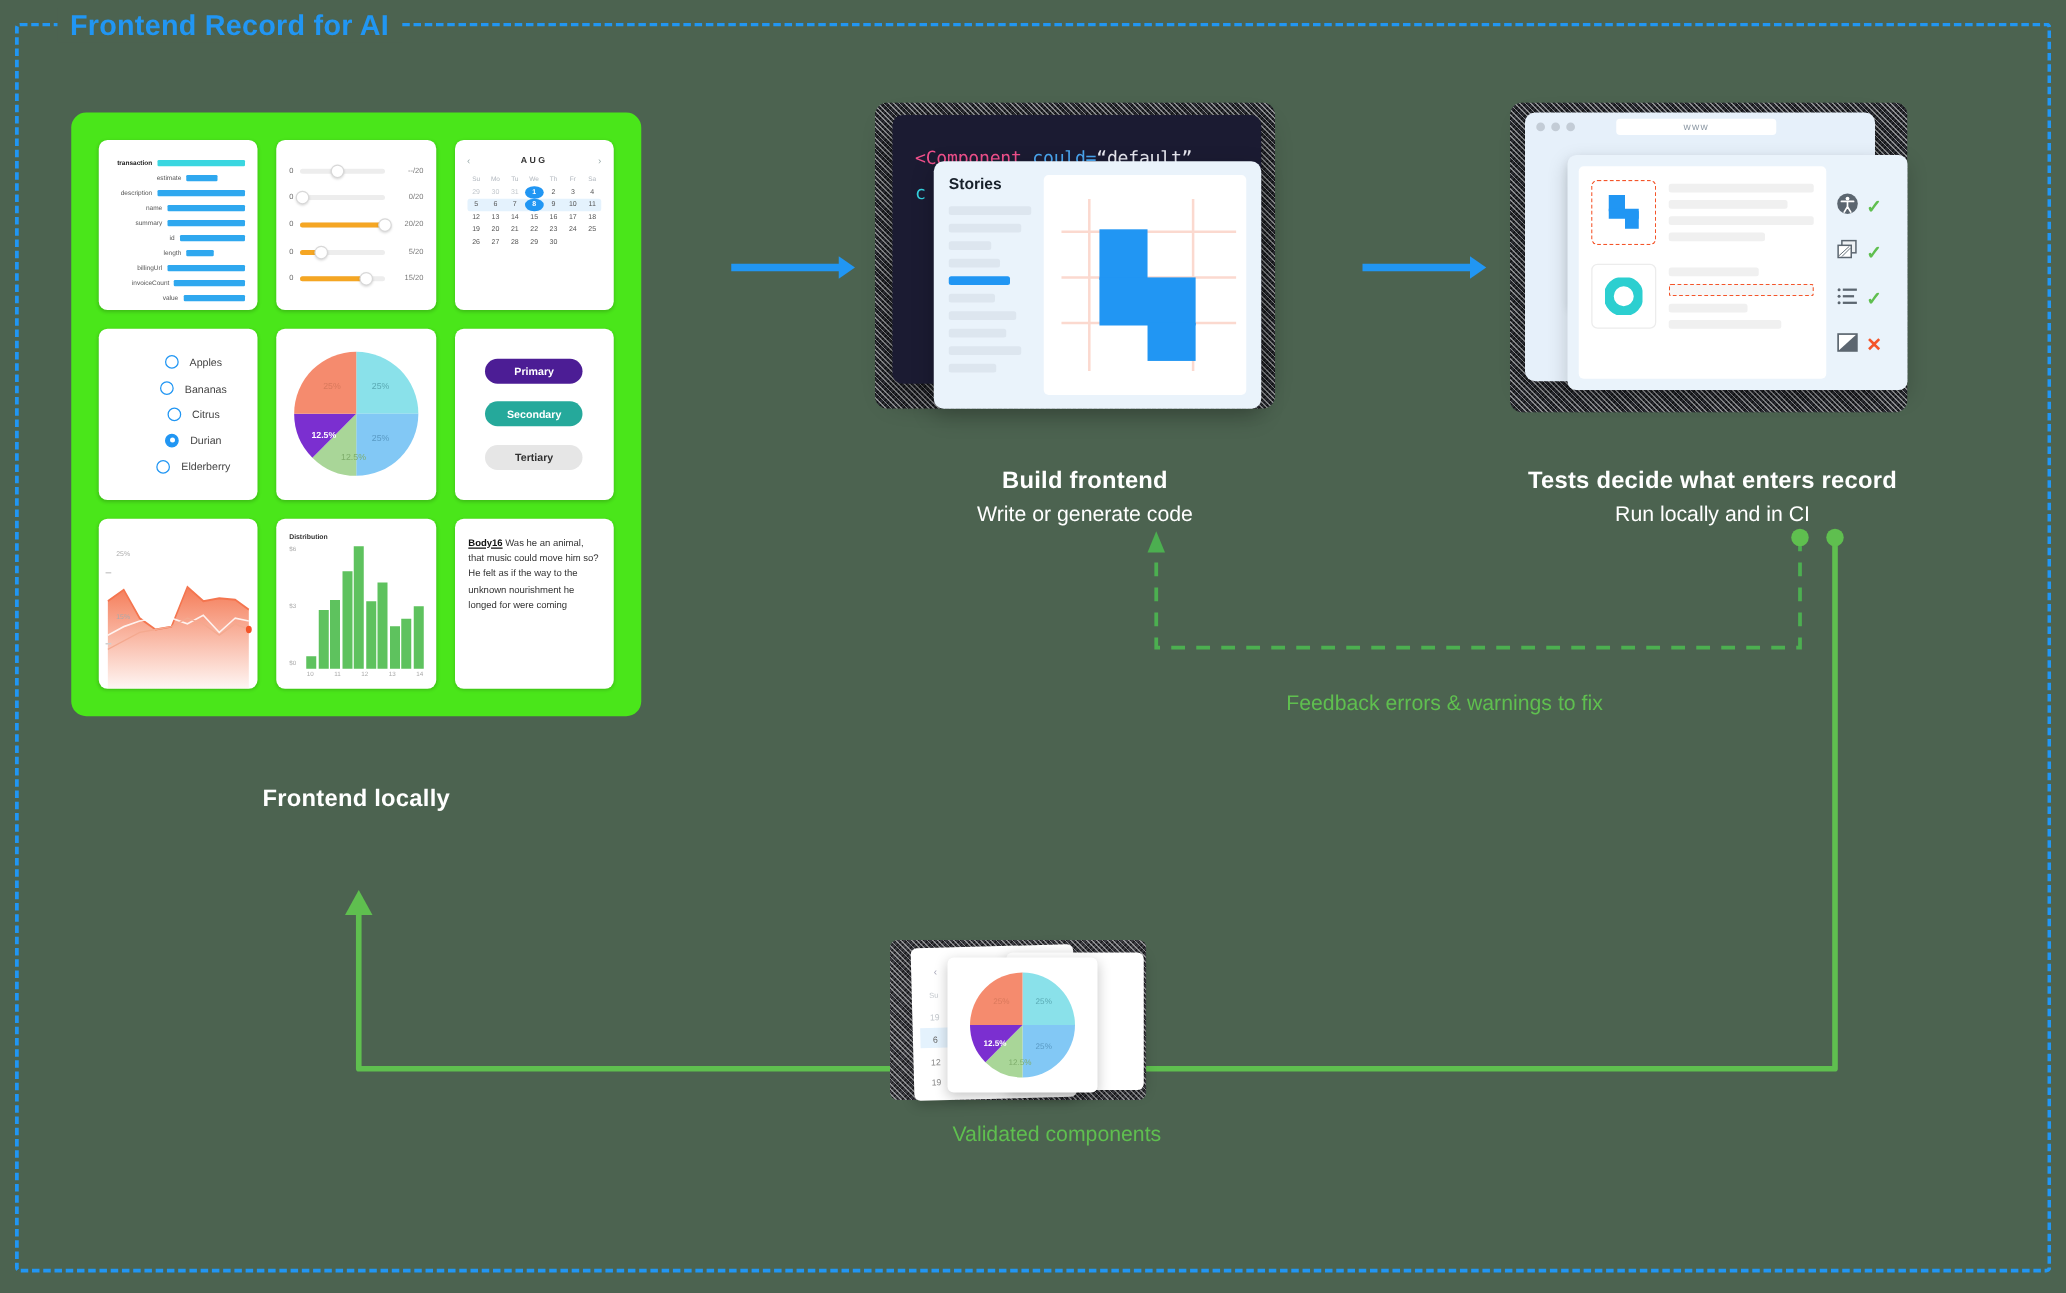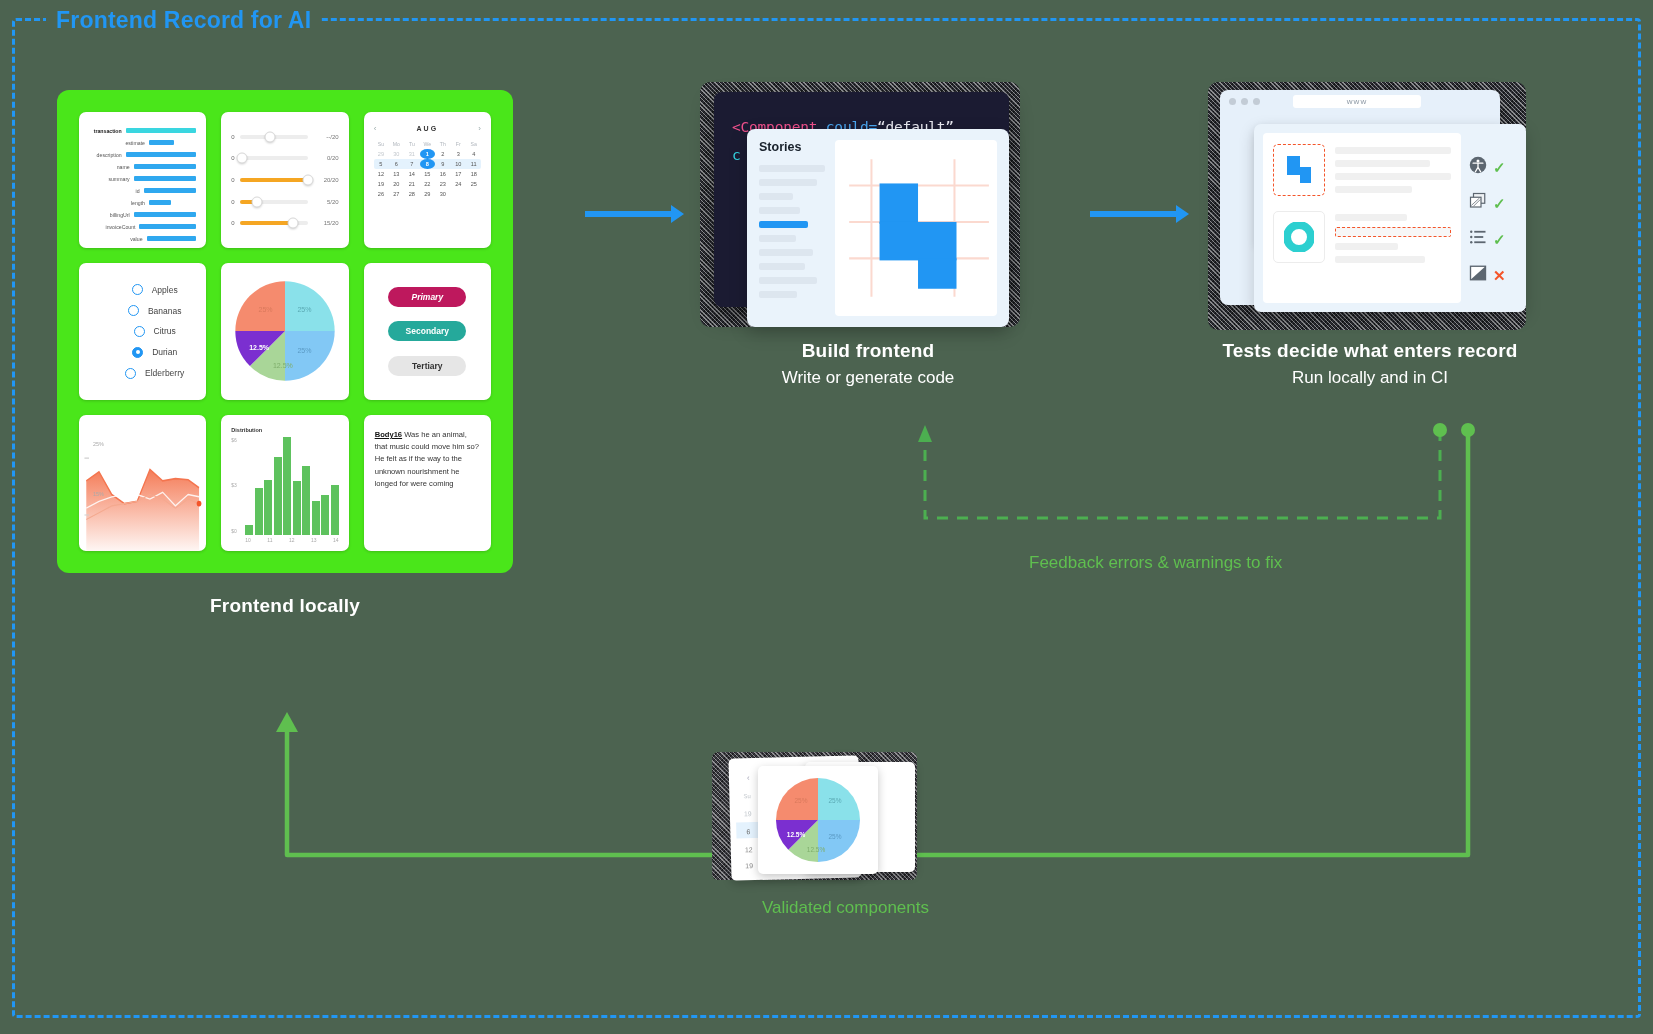--- a/index.html
+++ b/index.html
@@ -101,21 +101,21 @@
 
   
   .piewrap { width: 100%; height: 100%; display: flex; align-items: center; justify-content: center; }
 
   
   .badges { display: flex; flex-direction: column; align-items: center; justify-content: space-around; height: 100%; padding: 16px 0; }
   .badge {
     min-width: 78px; text-align: center; padding: 5px 12px;
     border-radius: 20px; font-size: 8.5px; font-weight: 700; color: #fff;
   }
-  .badge.p { background: #be185d; font-style: italic; }
+  .badge.p { background: #4c1d95; }
   .badge.s { background: #25a99b; }
   .badge.t { background: #e6e6e6; color: #333; }
 
   
   .areawrap { position: relative; width: 100%; height: 100%; }
   .ax-lbl { position: absolute; font-size: 5.5px; color: #aaa; left: 7px; }
 
   
   .dist { padding: 12px 10px 8px 10px; height: 100%; display: flex; flex-direction: column; }
   .dist-title { font-size: 5.5px; font-weight: 700; color: #333; margin-bottom: 4px; }
@@ -124,21 +124,21 @@
   .dist-plot { flex: 1; display: flex; flex-direction: column; }
   .dist-bars { flex: 1; display: flex; align-items: flex-end; gap: 1.6px; }
   .dist-bar { flex: 1; background: #5ec25e; }
   .dist-xaxis { display: flex; justify-content: space-between; font-size: 5px; color: #aaa; padding-top: 2px; }
 
   
   .bodytext { padding: 14px 11px; font-size: 7.6px; line-height: 1.62; color: #333; }
   .bodytext b { font-weight: 700; color: #111; text-decoration: underline; }
 
   
-  .caption { position: absolute; text-align: center; color: #fff; }
+  .caption { position: absolute; text-align: center; color: #fff; margin-top: 34px; }
   .caption .t1 { font-size: 19px; font-weight: 700; letter-spacing: .2px; }
   .caption .t2 { font-size: 17px; font-weight: 400; margin-top: 6px; }
 
   
   .build-stack { position: absolute; left: 700px; top: 82px; width: 320px; height: 245px; }
   .noise-shadow {
     position: absolute; inset: 0;
     border-radius: 10px;
     background:
       repeating-linear-gradient(45deg, rgba(255,255,255,.5) 0 1px, transparent 1px 3px),

